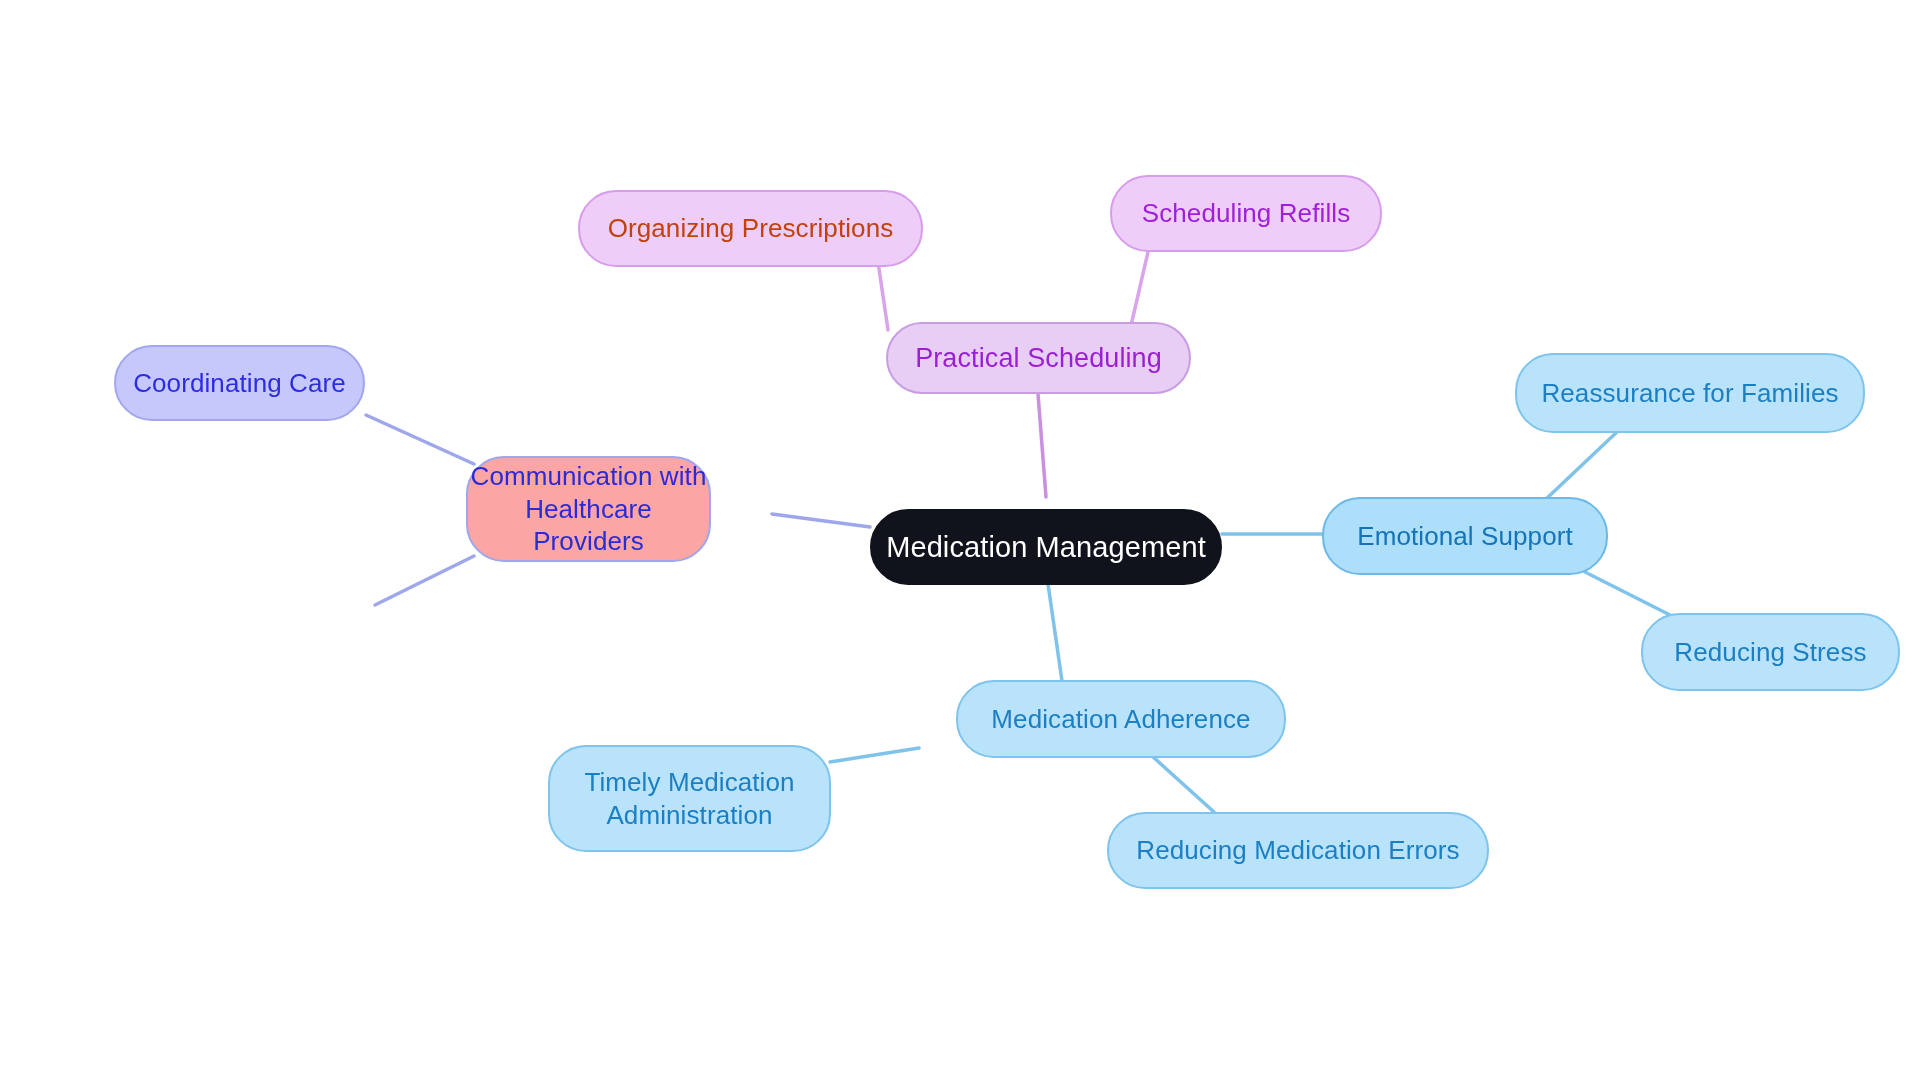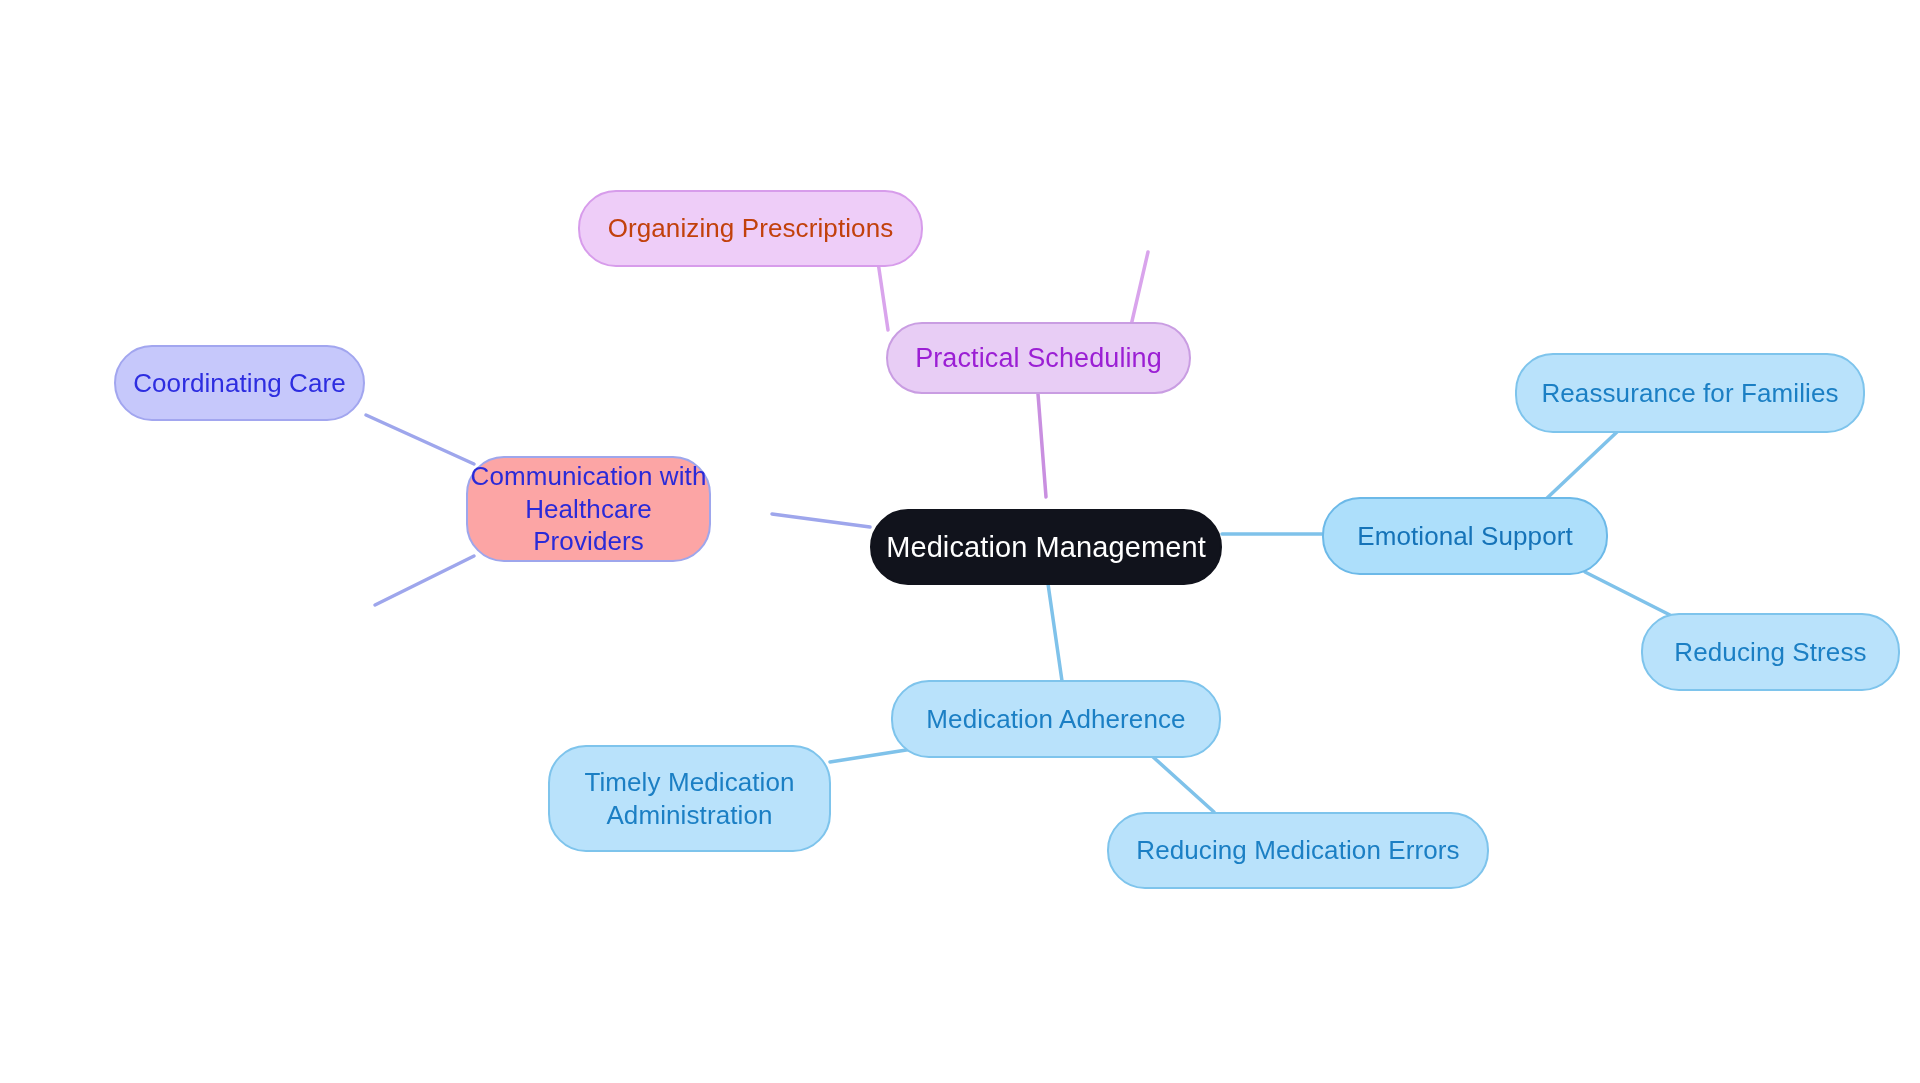--- a/index.html
+++ b/index.html
@@ -103,33 +103,34 @@
       <line x1="919" y1="748" x2="830" y2="762" stroke="#7fc2ea" stroke-width="3.5" stroke-linecap="round"></line>
       <line x1="1152" y1="756" x2="1214" y2="812" stroke="#7fc2ea" stroke-width="3.5" stroke-linecap="round"></line>
     </svg>
 
   <div class="node node-root" style="left: 870px; top: 509px; width: 352px; height: 76px; background: rgb(17, 19, 28); color: rgb(255, 255, 255);">Medication Management</div>
 
   <div class="node node-purple-branch" style="left: 886px; top: 322px; width: 305px; height: 72px; background: rgb(232, 205, 245); border-color: rgb(201, 157, 226); color: rgb(155, 31, 212);">Practical Scheduling</div>
 
   <div class="node node-purple-leaf" style="left: 578px; top: 190px; width: 345px; height: 77px; background: rgb(238, 205, 248); border-color: rgb(215, 156, 235); color: #c2410c;">Organizing Prescriptions</div>
 
+  <div class="node node-purple-leaf" style="left: 1110px; top: 175px; width: 272px; height: 77px; background: rgb(238, 205, 248); border-color: rgb(215, 156, 235); color: rgb(160, 32, 216);">Scheduling Refills</div>
 
   <div class="node node-indigo-branch" style="left: 466px; top: 456px; width: 245px; height: 106px; background: #fca5a5; border-color: rgb(158, 166, 236); color: rgb(42, 42, 216); text-align: center;">Communication with
 Healthcare Providers</div>
 
   <div class="node node-indigo-leaf" style="left: 114px; top: 345px; width: 251px; height: 76px; background: rgb(198, 200, 251); border-color: rgb(162, 166, 239); color: rgb(45, 45, 224);">Coordinating Care</div>
 
 
   <div class="node node-blue-branch" style="left: 1322px; top: 497px; width: 286px; height: 78px; background: rgb(173, 223, 251); border-color: rgb(108, 185, 232); color: rgb(21, 115, 184);">Emotional Support</div>
 
   <div class="node node-blue-leaf" style="left: 1515px; top: 353px; width: 350px; height: 80px; background: rgb(185, 226, 251); border-color: rgb(126, 196, 236); color: rgb(27, 127, 196); text-align: right;">Reassurance for Families</div>
 
   <div class="node node-blue-leaf" style="left: 1641px; top: 613px; width: 259px; height: 78px; background: rgb(185, 226, 251); border-color: rgb(126, 196, 236); color: rgb(27, 127, 196);">Reducing Stress</div>
 
-  <div class="node node-blue-branch" style="left: 891px; top: 680px; width: 330px; height: 78px; background: rgb(185, 226, 251); border-color: rgb(126, 196, 236); color: rgb(27, 127, 196);">Medication Adherence</div>
+  <div class="node node-blue-branch" style="left: 956px; top: 680px; width: 330px; height: 78px; background: rgb(185, 226, 251); border-color: rgb(126, 196, 236); color: rgb(27, 127, 196);">Medication Adherence</div>
 
   <div class="node node-blue-leaf" style="left: 548px; top: 745px; width: 283px; height: 107px; background: rgb(185, 226, 251); border-color: rgb(126, 196, 236); color: rgb(27, 127, 196);">Timely Medication
 Administration</div>
 
   <div class="node node-blue-leaf" style="left: 1107px; top: 812px; width: 382px; height: 77px; background: rgb(185, 226, 251); border-color: rgb(126, 196, 236); color: rgb(27, 127, 196);">Reducing Medication Errors</div>
 
 </div>
 
 </body></html>

